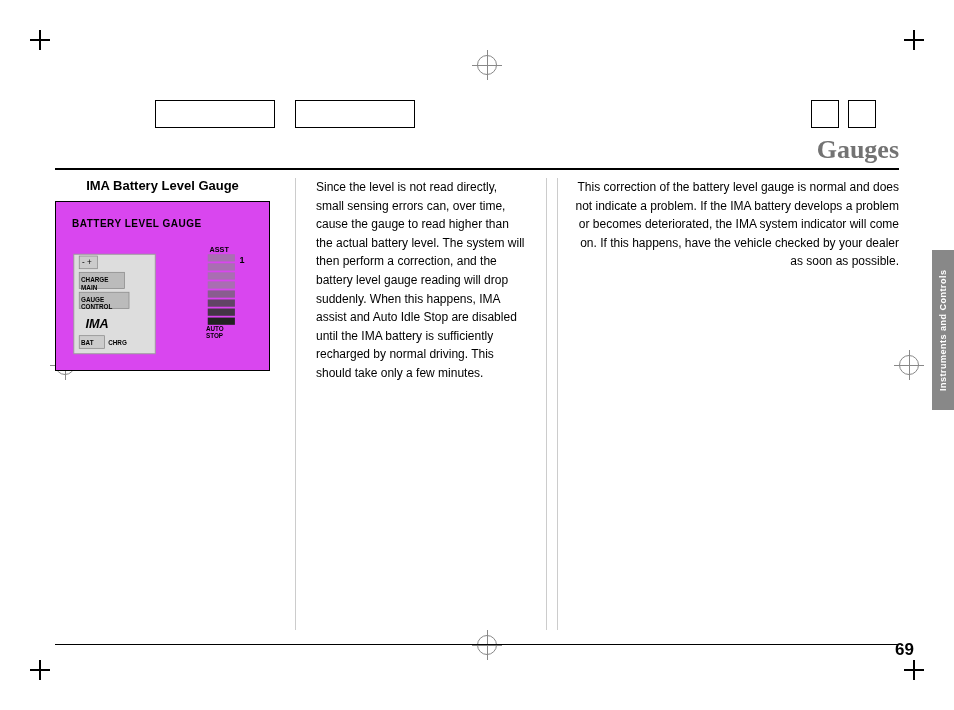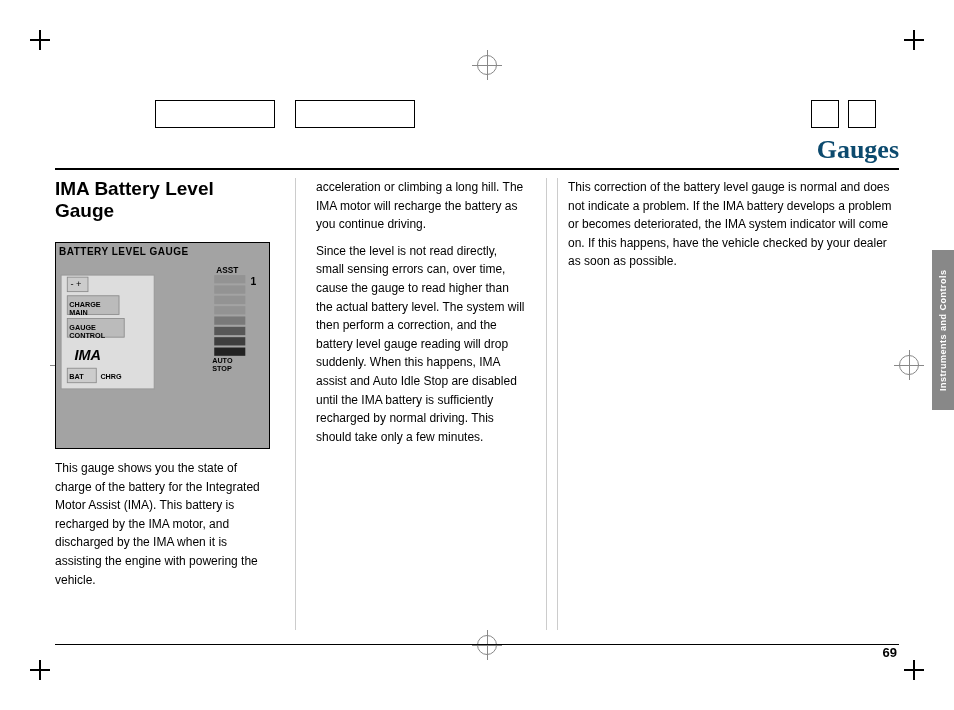--- a/index.html
+++ b/index.html
@@ -81,21 +81,21 @@
     .small-rect.sr2 { right: 78px; width: 28px; }
 
     
     .page-title {
       position: absolute;
       top: 135px;
       right: 55px;
       font-size: 26px;
       font-weight: bold;
       font-family: Georgia, serif;
-      color: #0c4a6e;
+      color: #737373;
     }
 
     
     .divider-line {
       position: absolute;
       top: 168px;
       left: 55px;
       right: 55px;
       height: 1.5px;
       background: #000;
@@ -125,37 +125,39 @@
       width: 230px;
       flex-shrink: 0;
       padding: 0 10px;
     }
 
     
     .col-right {
       flex: 1;
       padding-left: 10px;
       border-left: 1px solid #ccc;
+      text-align: right;
     }
 
     
     .section-heading {
-      font-size: 19px;
-      font-weight: bold;
-      margin-bottom: 20px;
+      font-size: 13px;
+      font-weight: bold;
+      margin-bottom: 8px;
+      text-align: center;
     }
 
     
     .gauge-box {
       border: 1.5px solid #000;
-      background: #a3a3a3;
+      background: #d946ef;
       margin-bottom: 10px;
-      padding: 3px;
+      padding: 16px;
       position: relative;
-      height: 207px;
+      height: 170px;
     }
 
     .gauge-box-title {
       font-size: 10px;
       font-weight: bold;
       letter-spacing: 0.5px;
       margin-bottom: 5px;
       text-align: left;
     }
 
@@ -189,22 +191,22 @@
       height: 160px;
       display: flex;
       align-items: center;
       justify-content: center;
     }
 
     
     .page-number {
       position: absolute;
       bottom: 50px;
-      right: 57px;
-      font-size: 13px;
+      right: 40px;
+      font-size: 17px;
       font-weight: bold;
     }
 
     
     .bottom-line {
       position: absolute;
       bottom: 65px;
       left: 55px;
       right: 55px;
       height: 1.5px;
@@ -289,29 +291,27 @@
         <rect x="8" y="100" width="28" height="14" fill="#ccc" stroke="#888" stroke-width="0.8"></rect>
         <text x="10" y="110" font-size="7" font-weight="bold" fill="#000">BAT</text>
         <text x="40" y="110" font-size="7" font-weight="bold" fill="#000">CHRG</text>
 
         <rect x="8" y="12" width="20" height="14" fill="#ccc" stroke="#888" stroke-width="0.8"></rect>
         <text x="11" y="22" font-size="9" fill="#000">-  +</text>
       </svg>
     </div>
 
     <div class="body-text">
-      <p>This gauge shows you the state of charge of the battery for the Integrated Motor Assist (IMA). This battery is recharged by the IMA motor, and discharged by the IMA when it is assisting the engine with powering the vehicle.</p>
     </div>
   </div>
 
   <div class="col-separator"></div>
 
   <div class="col-mid">
     <div class="body-text">
-      <p>acceleration or climbing a long hill. The IMA motor will recharge the battery as you continue driving.</p>
       <p>Since the level is not read directly, small sensing errors can, over time, cause the gauge to read higher than the actual battery level. The system will then perform a correction, and the battery level gauge reading will drop suddenly. When this happens, IMA assist and Auto Idle Stop are disabled until the IMA battery is sufficiently recharged by normal driving. This should take only a few minutes.</p>
     </div>
   </div>
 
   <div class="col-separator"></div>
 
   <div class="col-right">
     <div class="body-text">
       <p>This correction of the battery level gauge is normal and does not indicate a problem. If the IMA battery develops a problem or becomes deteriorated, the IMA system indicator will come on. If this happens, have the vehicle checked by your dealer as soon as possible.</p>
     </div>

